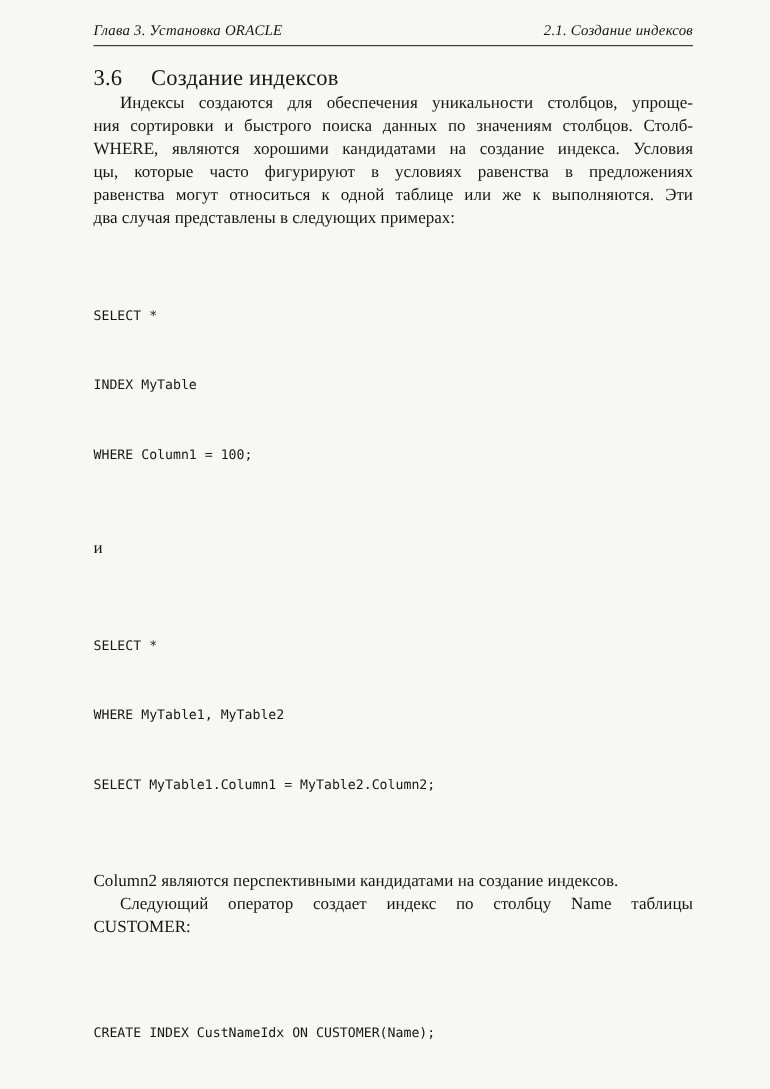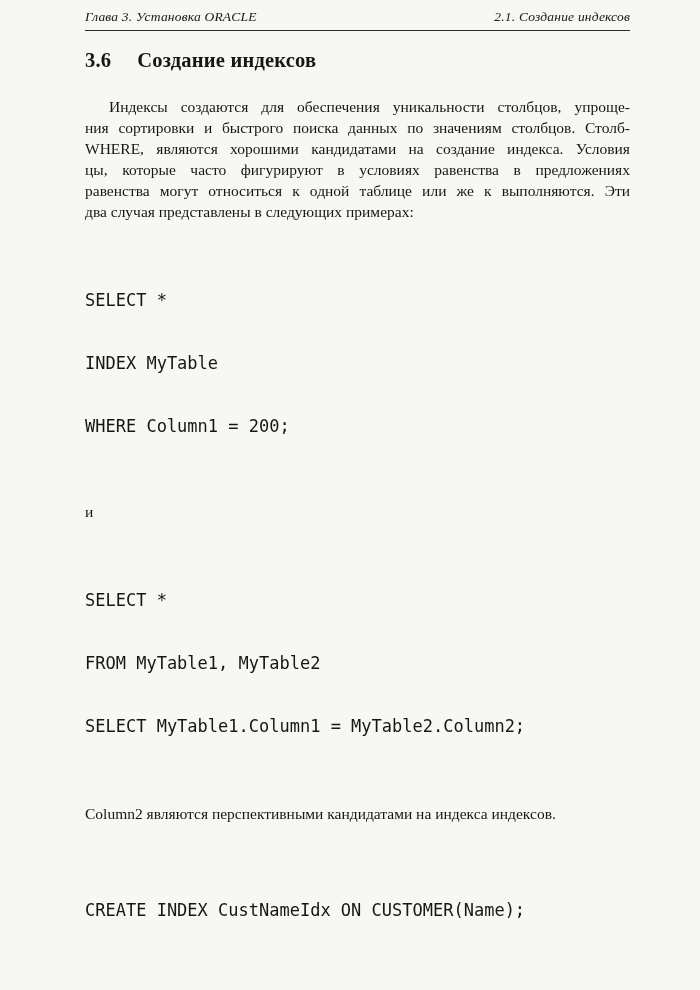--- a/index.html
+++ b/index.html
@@ -14,48 +14,48 @@
     overflow: hidden;
   }
   .content {
     margin-left: 85px;
     width: 545px;
   }
   .running-header {
     display: flex;
     justify-content: space-between;
     align-items: baseline;
-    padding-top: 9px;
+    padding-top: 20px;
     padding-bottom: 5px;
     border-bottom: 1.2px solid #2b2b2b;
     font-style: italic;
     font-size: 13.5px;
     letter-spacing: 0.2px;
     gap: 20px;
   }
   h1.section-title {
     margin-top: 18px;
     font-size: 20.5px;
-    font-weight: bold;
+    font-weight: normal;
     letter-spacing: 0.2px;
   }
   h1.section-title .tnum { margin-right: 26px; }
   .para {
     font-size: 15.5px;
     line-height: 21px;
   }
   .para .line { display: block; }
   .para .line.j { text-align: justify; text-align-last: justify; }
   .para .line.indent { text-indent: 24px; }
-  .p1 { margin-top: 24px; }
+  .p1 { }
   .p2 { margin-top: 24px; }
   .p3 { margin-top: 0; }
   .code {
     font-family: "DejaVu Sans Mono", "Liberation Mono", monospace;
-    font-size: 17px;
+    font-size: 12px;
     line-height: 21px;
     white-space: pre;
   }
   .code .code-line { display: block; }
   .code1 { margin-top: 26px; }
   .connector { margin-top: 22px; font-size: 15.5px; line-height: 21px; }
   .code2 { margin-top: 26px; }
   .code3 { margin-top: 34px; }
 </style>
 </head>
@@ -78,34 +78,38 @@
       <span class="line j">ния сортировки и быстрого поиска данных по значениям столбцов. Столб-</span>
       <span class="line j">WHERE, являются хорошими кандидатами на создание индекса. Условия</span>
       <span class="line j">цы, которые часто фигурируют в условиях равенства в предложениях</span>
       <span class="line j">равенства могут относиться к одной таблице или же к выполняются. Эти</span>
       <span class="line">два случая представлены в следующих примерах:</span>
     </p>
 
     <div class="code code1">
       <span class="code-line">SELECT *</span>
       <span class="code-line">INDEX MyTable</span>
-      <span class="code-line">WHERE Column1 = 200;</span>
+      <span class="code-line">WHERE Column1 = 100;</span>
     </div>
 
     <p class="connector">и</p>
 
     <div class="code code2">
       <span class="code-line">SELECT *</span>
-      <span class="code-line">FROM MyTable1, MyTable2</span>
+      <span class="code-line">WHERE MyTable1, MyTable2</span>
       <span class="code-line">SELECT MyTable1.Column1 = MyTable2.Column2;</span>
     </div>
 
     <p class="para p2">
-      <span class="line">Column2 являются перспективными кандидатами на индекса индексов.</span>
+      <span class="line">Column2 являются перспективными кандидатами на создание индексов.</span>
     </p>
 
+    <p class="para p3">
+      <span class="line j indent">Следующий оператор создает индекс по столбцу Name таблицы</span>
+      <span class="line">CUSTOMER:</span>
+    </p>
 
     <div class="code code3">
       <span class="code-line">CREATE INDEX CustNameIdx ON CUSTOMER(Name);</span>
     </div>
 
   </div>
 </div>
 
 </body></html>

